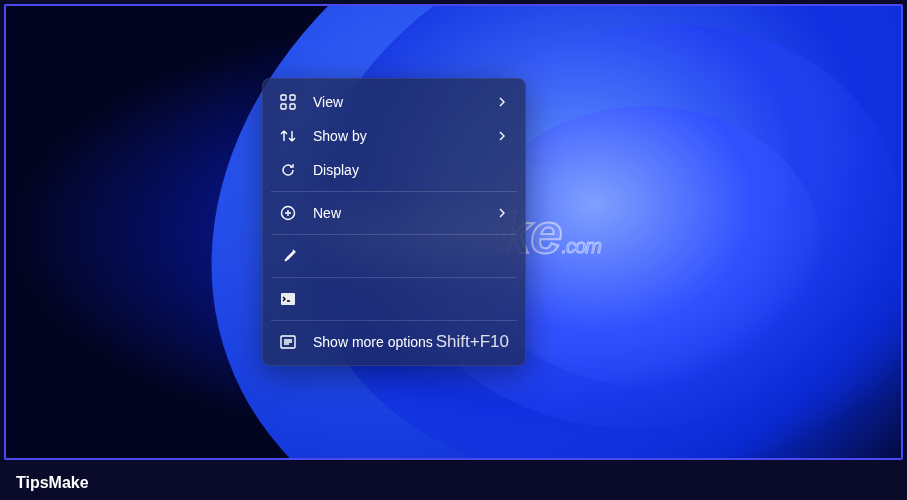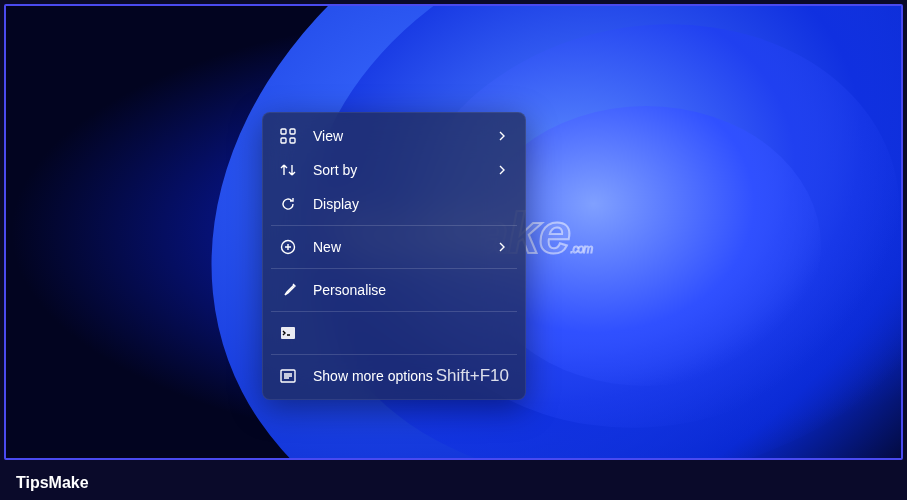--- a/index.html
+++ b/index.html
@@ -24,21 +24,21 @@
       border-radius: 50%;
       background: radial-gradient(ellipse at 30% 30%, #3a6aff, #0828d0 60%, transparent 80%);
     }
     .s1 { width: 900px; height: 700px; right: -200px; top: -150px; transform: rotate(-20deg); }
     .s2 { width: 700px; height: 550px; right: -100px; top: -80px; background: radial-gradient(ellipse at 40% 40%, #5080ff, #1030e0 50%, transparent 75%); transform: rotate(-15deg); }
     .s3 { width: 500px; height: 400px; right: 0px; top: 20px; background: radial-gradient(ellipse at 35% 35%, #6090ff, #2040f0 50%, transparent 75%); transform: rotate(-10deg); }
     .s4 { width: 350px; height: 280px; right: 80px; top: 100px; background: radial-gradient(ellipse at 35% 35%, #80a0ff, #3050ff 50%, transparent 75%); }
     .context-menu {
       position: absolute;
       left: 256px;
-      top: 106px;
+      top: 72px;
       width: 264px;
       background: rgba(30, 40, 80, 0.72);
       backdrop-filter: blur(20px);
       border-radius: 8px;
       padding: 6px;
       box-shadow: 0 8px 32px rgba(0,0,0,0.4);
       border: 1px solid rgba(255,255,255,0.08);
     }
     .menu-item {
       display: flex;
@@ -83,21 +83,21 @@
       font-size: 58px;
       font-weight: 700;
       font-style: italic;
       color: rgba(255,255,255,0.1);
       -webkit-text-stroke: 2px rgba(255,255,255,0.5);
       pointer-events: none;
       white-space: nowrap;
       letter-spacing: -1px;
     }
     .watermark-sub {
-      font-size: 12px;
+      font-size: 20px;
       font-weight: 400;
       font-style: italic;
       -webkit-text-stroke: 1px rgba(255,255,255,0.5);
       vertical-align: baseline;
     }
     .caption {
       position: absolute;
       left: 16px;
       bottom: 8px;
       color: #fff;
@@ -137,21 +137,21 @@
           </svg>
       </span>
     </div>
 
     <div class="menu-item">
       <span class="menu-icon">
         <svg viewBox="0 0 18 18">
             <path d="M5 14V4m0 0L2 7m3-3l3 3M13 4v10m0 0l3-3m-3 3l-3-3"></path>
           </svg>
       </span>
-      <span class="menu-label">Sort by</span>
+      <span class="menu-label">Show by</span>
       <span class="menu-chevron">
         <svg viewBox="0 0 14 14">
             <path d="M5 3l4 4-4 4"></path>
           </svg>
       </span>
     </div>
 
     <div class="menu-item">
       <span class="menu-icon">
         <svg viewBox="0 0 18 18">
@@ -180,21 +180,20 @@
 
     <div class="menu-sep"></div>
 
 
     <div class="menu-item">
       <span class="menu-icon">
         <svg viewBox="0 0 18 18">
             <path d="M14 3l1 1-7 7-2 3 3-2 7-7-2-2z"></path>
           </svg>
       </span>
-      <span class="menu-label">Personalise</span>
     </div>
 
     <div class="menu-sep"></div>
 
     <div class="menu-item">
       <span class="menu-icon">
         <svg viewBox="0 0 18 18">
             <rect x="2" y="3" width="14" height="12" rx="1" fill="rgba(255,255,255,0.9)" stroke="none"></rect>
             <path d="M4 7l2 2-2 2M8 11h3" stroke="#000"></path>
           </svg>

